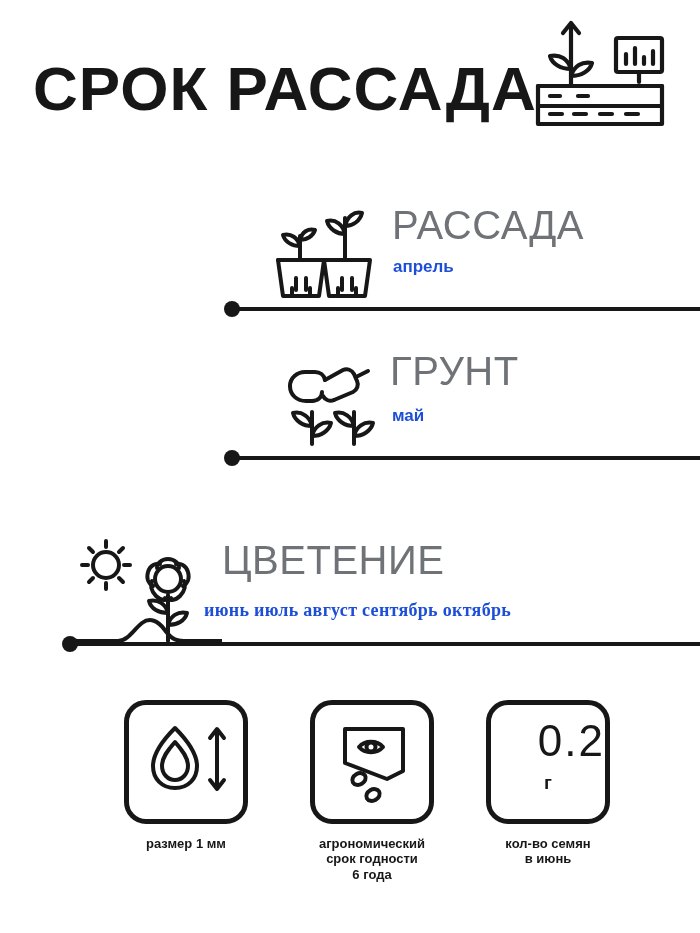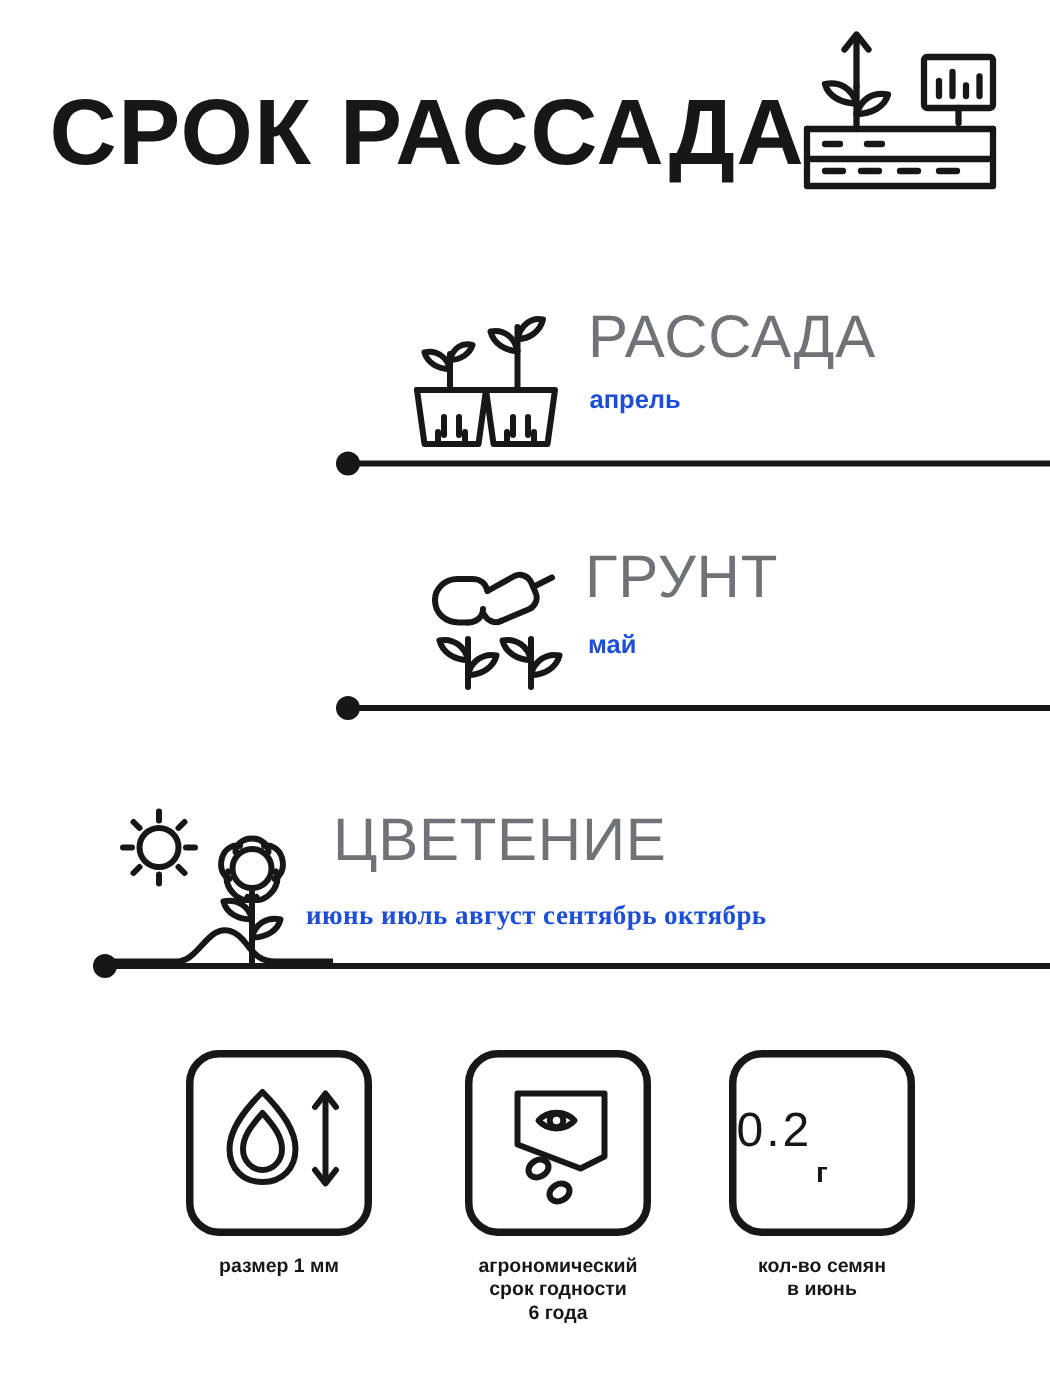--- a/index.html
+++ b/index.html
@@ -99,24 +99,24 @@
     text-align: center;
     font-size: 13px;
     font-weight: bold;
     line-height: 1.18;
     color: #171717;
     width: 210px;
   }
   .seed-count {
     position: absolute;
     left: 0;
-    top: 32px;
+    top: 14px;
     width: 114px;
-    text-align: left;
-    font-size: 32px;
+    text-align: right;
+    font-size: 44px;
     font-weight: normal;
     letter-spacing: 2px;
     color: #171717;
     line-height: 1;
   }
   .seed-unit {
     position: absolute;
     left: 0;
     top: 68px;
     width: 114px;
@@ -181,21 +181,21 @@
       <path d="M54 60 H100 L95 96 H59 Z"></path>
       <path d="M72 78 v12 M82 78 v12"></path>
       <path d="M68 96 v-8 M86 96 v-8"></path>
     </svg>
   </span>
 
   <div class="rule" style="left:230px; top:122px; width:470px;"></div>
   <div class="dot" style="left:224px; top:116px;"></div>
 </div>
 
-<div class="stage" style="top:350px; height:150px;">
+<div class="stage" style="top:336px; height:150px;">
   <div class="stage-label" style="left:390px; top:15px;">ГРУНТ</div>
   <div class="stage-months" style="left:392px; top:70px;">май</div>
 
   <span class="stage-icon" style="left:272px; top:10px;">
     <svg width="120" height="110" viewBox="0 0 120 110" fill="none" stroke="#171717" stroke-width="4" stroke-linecap="round" stroke-linejoin="round">
 
       <path d="M18 40 c0-8 7-14 15-14 h10 c5 0 9 3 10 8"></path>
       <path d="M18 40 c0 9 7 15 16 15 h6"></path>
       <path d="M40 55 c6 0 10-4 10-9"></path>
       <path d="M53 34 l18-10 c4-2 9 0 11 4 l3 7 c2 4 0 9-4 11 l-19 8"></path>

